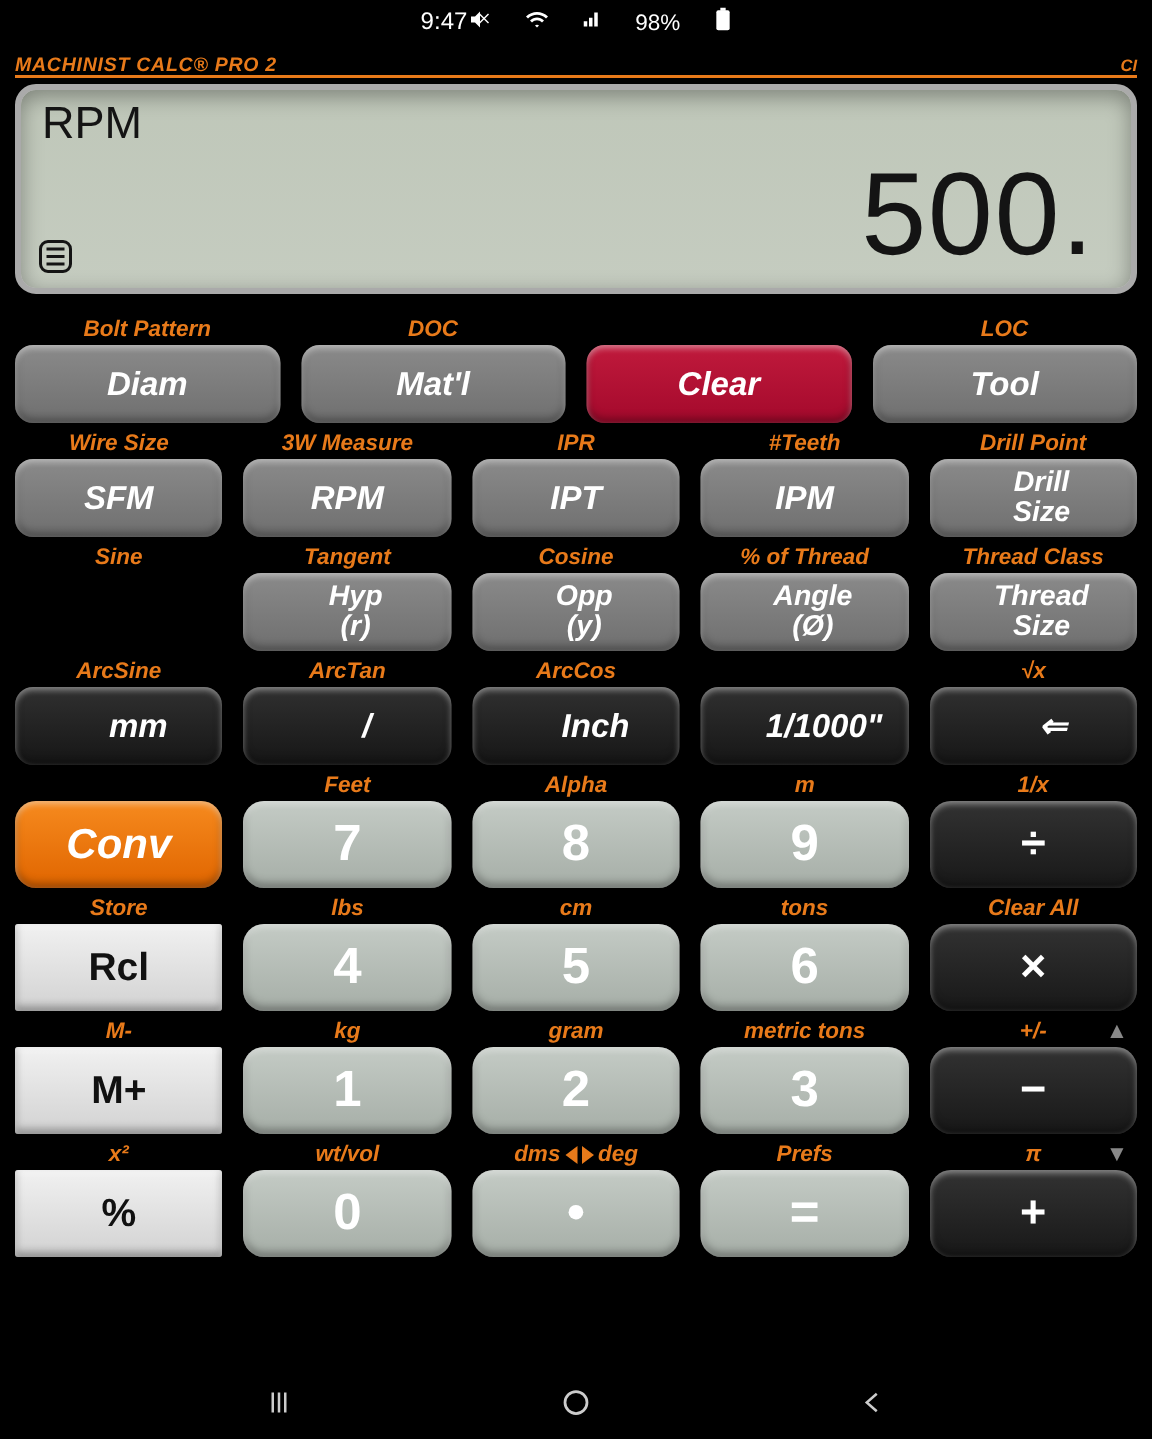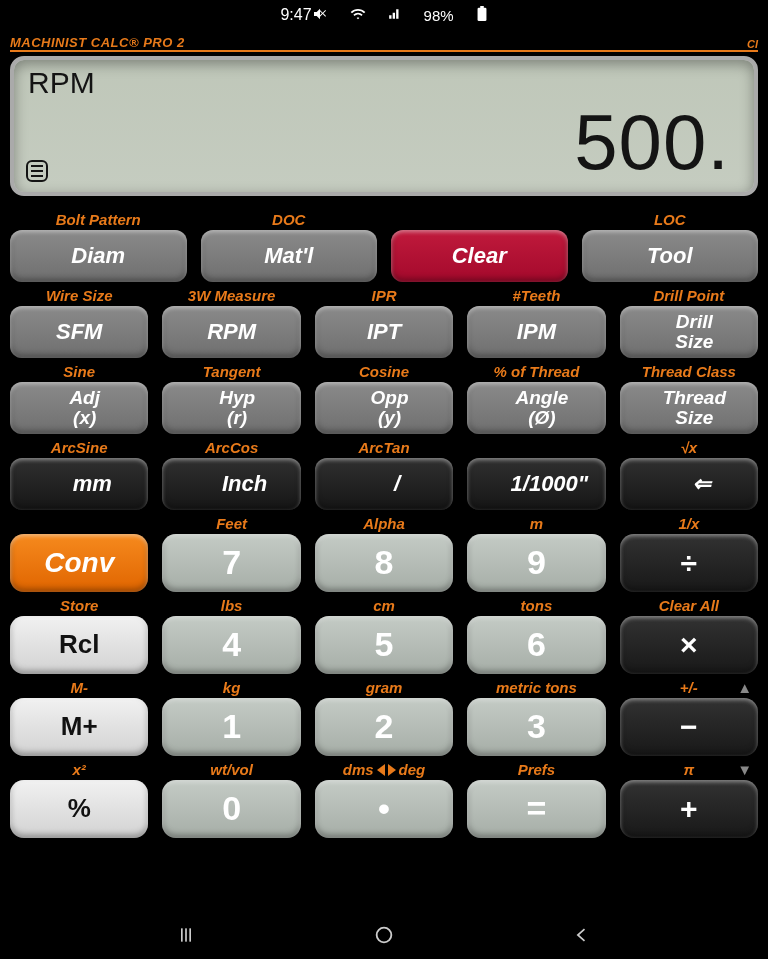--- a/index.html
+++ b/index.html
@@ -108,21 +108,21 @@
     box-shadow: 0 4px 0 rgba(0,0,0,0.55), inset 0 2px 4px rgba(255,255,255,0.45), inset 0 -3px 6px rgba(0,0,0,0.35);
     user-select:none;
     text-align:center;
   }
   .btn.two-line { font-size:19px;padding-left:11px; }
   .btn.gray  { background:linear-gradient(#8a8a8a,#6f6f6f); }
   .btn.red   { background:linear-gradient(#c01a3c,#a4092c); }
   .btn.black { background:linear-gradient(#303030,#161616);padding-left:26px; }
   .btn.num   { background:linear-gradient(#c4cbc5,#a6aea7); height:58px; font-size:34px; font-style:normal; border-radius:14px;}
   .btn.op    { background:linear-gradient(#323232,#181818); height:58px; font-size:30px; font-style:normal; border-radius:14px;}
-  .btn.white { background:linear-gradient(#f1f1f1,#d2d2d2); color:#111; height:58px; font-size:26px; font-style:normal; font-weight:bold; border-radius:14px;}
+  .btn.white { background:linear-gradient(#f1f1f1,#d2d2d2); color:#111; height:58px; font-size:26px; font-style:normal; font-weight:bold; border-radius:2px;}
   .btn.orange-big { background:linear-gradient(#f68a1e,#e06500); height:58px; font-size:28px; border-radius:14px;justify-content:center;}
 
   .nav-bar {
     position:absolute; bottom:0; left:0; right:0;
     height:48px;
     display:flex; justify-content:space-evenly; align-items:center;
     color:#ccc;
   }
   .nav-bar .nav-icon { width:24px; height:24px; display:flex; align-items:center; justify-content:center;}
   .tri-l, .tri-r { width:0;height:0;border-top:6px solid transparent;border-bottom:6px solid transparent; display:inline-block;}
@@ -232,24 +232,20 @@
         <div class="sup">Drill Point</div>
         <div class="btn gray two-line">
           <span>Drill</span>
           <span>Size</span>
         </div>
       </div>
     </div>
     <div class="row">
       <div class="cell">
         <div class="sup">Sine</div>
-        <div class="btn gray two-line">
-          <span>Adj</span>
-          <span>(x)</span>
-        </div>
       </div>
       <div class="cell">
         <div class="sup">Tangent</div>
         <div class="btn gray two-line">
           <span>Hyp</span>
           <span>(r)</span>
         </div>
       </div>
       <div class="cell">
         <div class="sup">Cosine</div>
@@ -274,29 +270,29 @@
       </div>
     </div>
     <div class="row">
       <div class="cell">
         <div class="sup">ArcSine</div>
         <div class="btn black">
           <span>mm</span>
         </div>
       </div>
       <div class="cell">
+        <div class="sup">ArcTan</div>
+        <div class="btn black">
+          <span>/</span>
+        </div>
+      </div>
+      <div class="cell">
         <div class="sup">ArcCos</div>
         <div class="btn black">
           <span>Inch</span>
-        </div>
-      </div>
-      <div class="cell">
-        <div class="sup">ArcTan</div>
-        <div class="btn black">
-          <span>/</span>
         </div>
       </div>
       <div class="cell">
         <div class="sup"></div>
         <div class="btn black">
           <span>1/1000"</span>
         </div>
       </div>
       <div class="cell">
         <div class="sup">√x</div>

